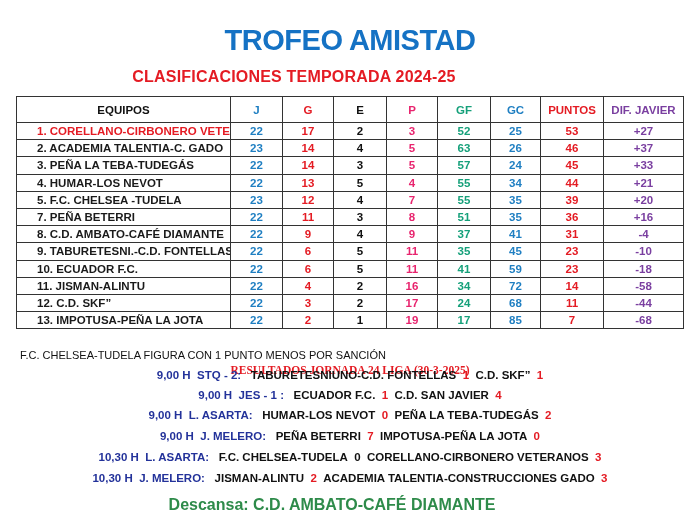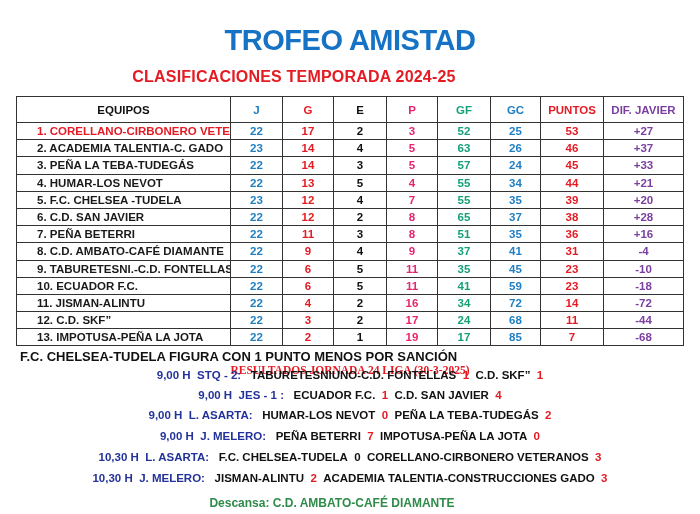--- a/index.html
+++ b/index.html
@@ -71,22 +71,22 @@
   .c-p   { color: #e8246e; }
   .c-gf  { color: #15a07a; }
   .c-gc  { color: #1f7fc2; }
   .c-pts { color: #e41b23; margin-left: 36px; }
   .c-dif { color: #7a3fa0; }
   th.c-team { color: #111; }
 
   .note {
     position: absolute;
     left: 20px; top: 349px;
-    font-size: 13px;
-    font-weight: bold;
+    font-size: 11px;
+    font-weight: normal;
     color: #111;
   }
   .results-title {
     position: absolute;
     left: 0; top: 364px;
     width: 700px;
     text-align: center;
     font-size: 11.5px;
     font-weight: bold;
     color: #e41b23;
@@ -104,21 +104,21 @@
   .match .time { color: #23329a; }
   .match .field { color: #23329a; }
   .match .team { color: #111; }
   .match .score { color: #e41b23; }
   .match .score.black { color: #111; }
   .rest {
     position: absolute;
     left: 0; top: 496px;
     width: 664px;
     text-align: center;
-    font-size: 12px;
+    font-size: 16px;
     font-weight: bold;
     color: #2e8b4a;
   }
 </style>
 </head>
 <body>
 
 <div class="title">TROFEO AMISTAD</div>
 <div class="subtitle">CLASIFICACIONES TEMPORADA  2024-25</div>
 
@@ -197,31 +197,20 @@
         <td class="c-j">23</td>
         <td class="c-g">12</td>
         <td class="c-e">4</td>
         <td class="c-p">7</td>
         <td class="c-gf">55</td>
         <td class="c-gc">35</td>
         <td class="c-pts">39</td>
         <td class="c-dif">+20</td>
       </tr>
       <tr>
-        <td class="team">6.  C.D. SAN JAVIER</td>
-        <td class="c-j">22</td>
-        <td class="c-g">12</td>
-        <td class="c-e">2</td>
-        <td class="c-p">8</td>
-        <td class="c-gf">65</td>
-        <td class="c-gc">37</td>
-        <td class="c-pts">38</td>
-        <td class="c-dif">+28</td>
-      </tr>
-      <tr>
         <td class="team">7. PEÑA BETERRI</td>
         <td class="c-j">22</td>
         <td class="c-g">11</td>
         <td class="c-e">3</td>
         <td class="c-p">8</td>
         <td class="c-gf">51</td>
         <td class="c-gc">35</td>
         <td class="c-pts">36</td>
         <td class="c-dif">+16</td>
       </tr>
@@ -260,21 +249,21 @@
       </tr>
       <tr>
         <td class="team">11. JISMAN-ALINTU</td>
         <td class="c-j">22</td>
         <td class="c-g">4</td>
         <td class="c-e">2</td>
         <td class="c-p">16</td>
         <td class="c-gf">34</td>
         <td class="c-gc">72</td>
         <td class="c-pts">14</td>
-        <td class="c-dif">-72</td>
+        <td class="c-dif">-58</td>
       </tr>
       <tr>
         <td class="team">12. C.D. SKF”</td>
         <td class="c-j">22</td>
         <td class="c-g">3</td>
         <td class="c-e">2</td>
         <td class="c-p">17</td>
         <td class="c-gf">24</td>
         <td class="c-gc">68</td>
         <td class="c-pts">11</td>

